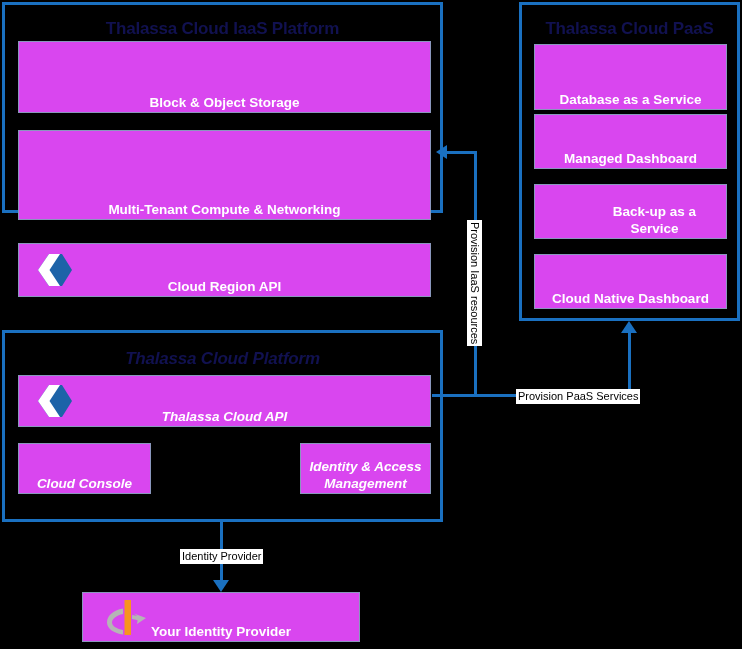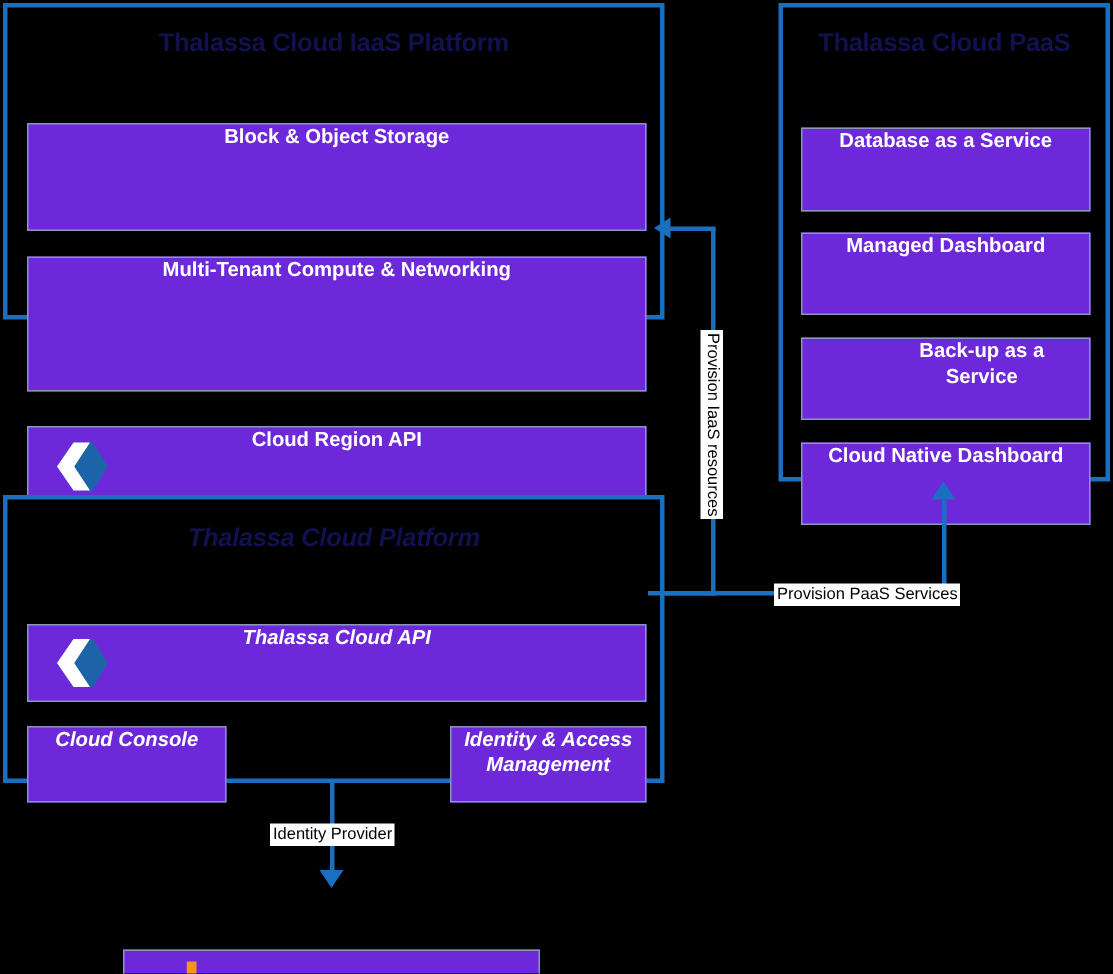--- a/index.html
+++ b/index.html
@@ -5,21 +5,21 @@
   html,body{margin:0;padding:0;background:#000;}
   body{width:742px;height:649px;position:relative;overflow:hidden;
        font-family:"Liberation Sans",sans-serif;}
 
   .panel{position:absolute;border:3px solid #1a70c0;box-sizing:border-box;background:#000;}
   .panel-title{position:absolute;left:0;right:0;text-align:center;
     font-size:17px;font-weight:bold;color:#111150;letter-spacing:-0.2px;
     font-family:"Liberation Sans",sans-serif;white-space:nowrap;}
 
   .ibox{position:absolute;box-sizing:border-box;border:1px solid #8a97bd;
-    background:#6d28d9;display:flex;align-items:flex-start;justify-content:center;margin-top:41px;}
+    background:#d946ef;display:flex;align-items:flex-end;justify-content:center;}
   .ibox .lbl{color:#ffffff;font-size:13.5px;font-weight:bold;text-align:center;
     line-height:1.25;padding:0 6px;}
   .ibox.logo-row{justify-content:center;}
   .logo-slot{position:absolute;left:10px;top:50%;transform:translateY(-50%);
     width:44px;height:34px;display:flex;align-items:center;justify-content:center;}
 
   
   .ln{position:absolute;background:#1a70c0;}
   .arrow{position:absolute;width:0;height:0;}
   .arrow-left{border-top:7px solid transparent;border-bottom:7px solid transparent;
@@ -55,21 +55,21 @@
         <polygon points="20,1 9,17 20,33 31,33 20.5,17 31,1" fill="#ffffff"></polygon>
       </svg>
     </span>
     <span class="lbl">Cloud Region API</span>
   </div>
 </div>
 
 <div class="panel" style="left:519px;top:2px;width:221px;height:319px;">
   <div class="panel-title" style="top:14px;">Thalassa Cloud PaaS</div>
 
-  <div class="ibox" style="left:12px;top:39px;width:193px;height:56px;">
+  <div class="ibox" style="left:12px;top:39px;width:193px;height:66px;">
     <span class="lbl">Database as a Service</span>
   </div>
   <div class="ibox" style="left:12px;top:109px;width:193px;height:55px;">
     <span class="lbl">Managed Dashboard</span>
   </div>
   <div class="ibox" style="left:12px;top:179px;width:193px;height:55px;padding-left:48px;">
     <span class="lbl">Back-up as a Service</span>
   </div>
   <div class="ibox" style="left:12px;top:249px;width:193px;height:55px;">
     <span class="lbl">Cloud Native Dashboard</span>
@@ -99,20 +99,21 @@
 </div>
 
 <div class="ibox" style="left:82px;top:592px;width:278px;height:50px;">
   <span class="logo-slot" style="left:18px;width:50px;height:40px;">
     <svg width="50" height="40" viewBox="0 0 50 40">
       <path d="M22 11.5 C12 13 6 19 6 25.5 C6 31.5 13 36.5 22 37.5 L22 33 C16 32 11 29 11 25.5 C11 21.7 16 18.2 22 17 Z" fill="#b5b5b5"></path>
       <rect x="23.5" y="3" width="6.5" height="35" fill="#f7941e"></rect>
       <path d="M33 16.5 L45 21 L36 27 L36.6 23.4 C34.4 22.6 32.6 22.2 31 22 L31 18 C33 18.2 34.8 18.6 36.3 19.1 Z" fill="#b5b5b5"></path>
     </svg>
   </span>
+  <span class="lbl">Your Identity Provider</span>
 </div>
 
 <div class="ln" style="left:443px;top:394px;width:34px;height:3px;"></div>
 <div class="ln" style="left:474px;top:152px;width:3px;height:245px;"></div>
 <div class="ln" style="left:446px;top:151px;width:31px;height:3px;"></div>
 <div class="arrow arrow-left" style="left:436px;top:145px;"></div>
 <div class="edge-label vert" style="left:482px;top:220px;transform:rotate(90deg);">Provision IaaS resources</div>
 
 <div class="ln" style="left:432px;top:394px;width:199px;height:3px;"></div>
 <div class="ln" style="left:628px;top:333px;width:3px;height:62px;"></div>

